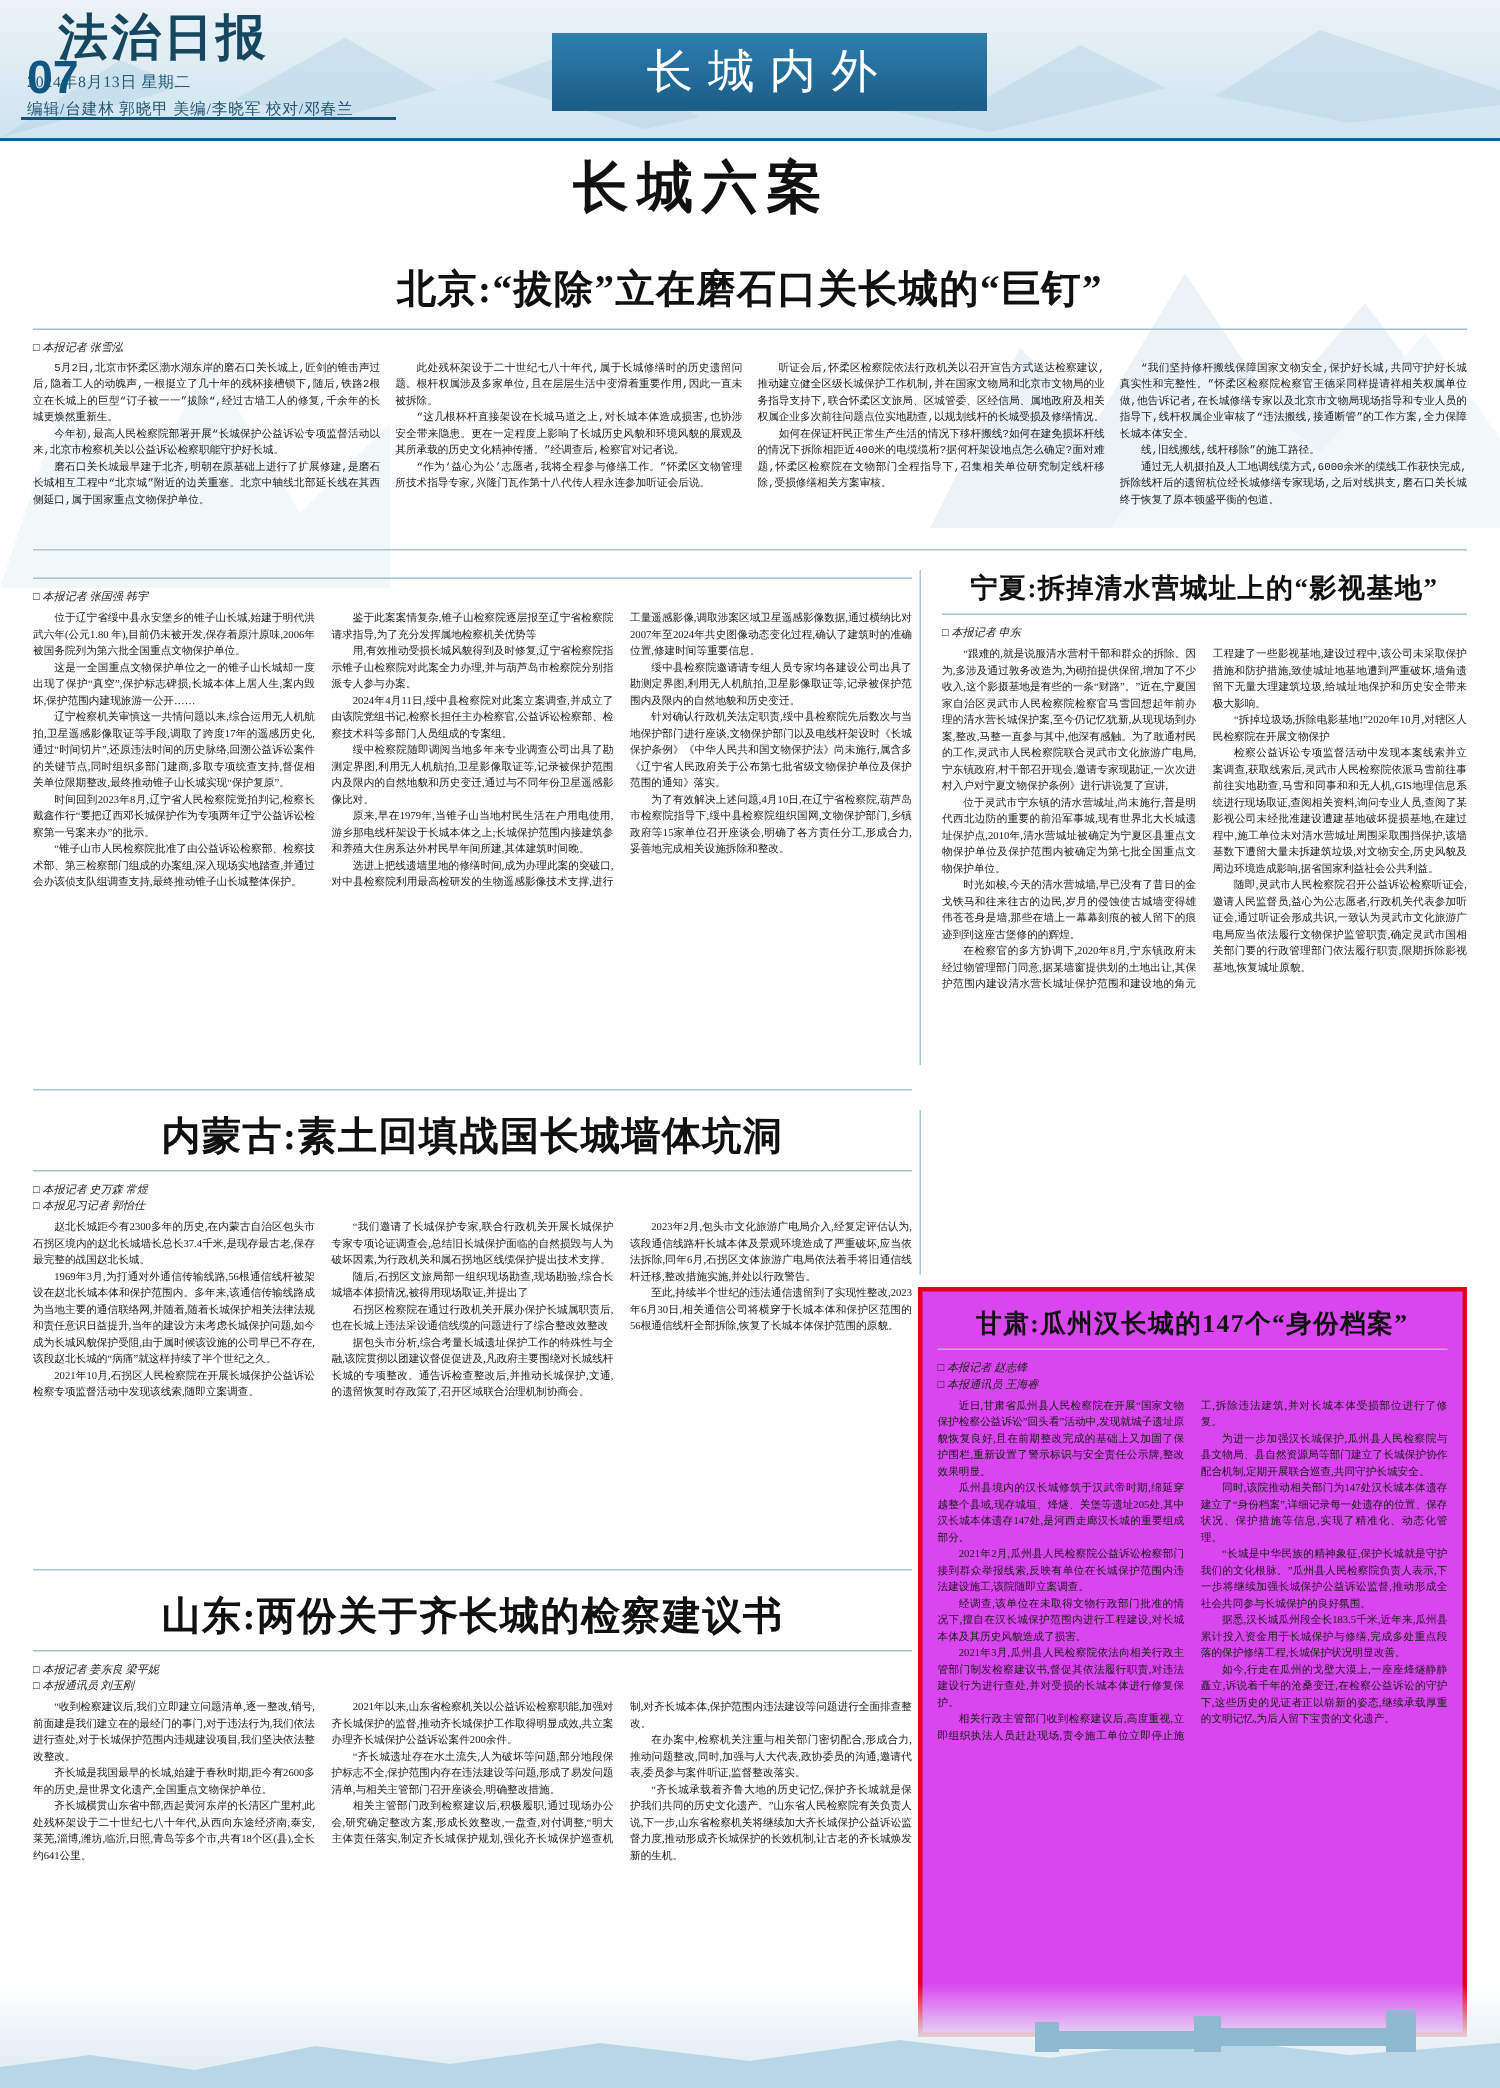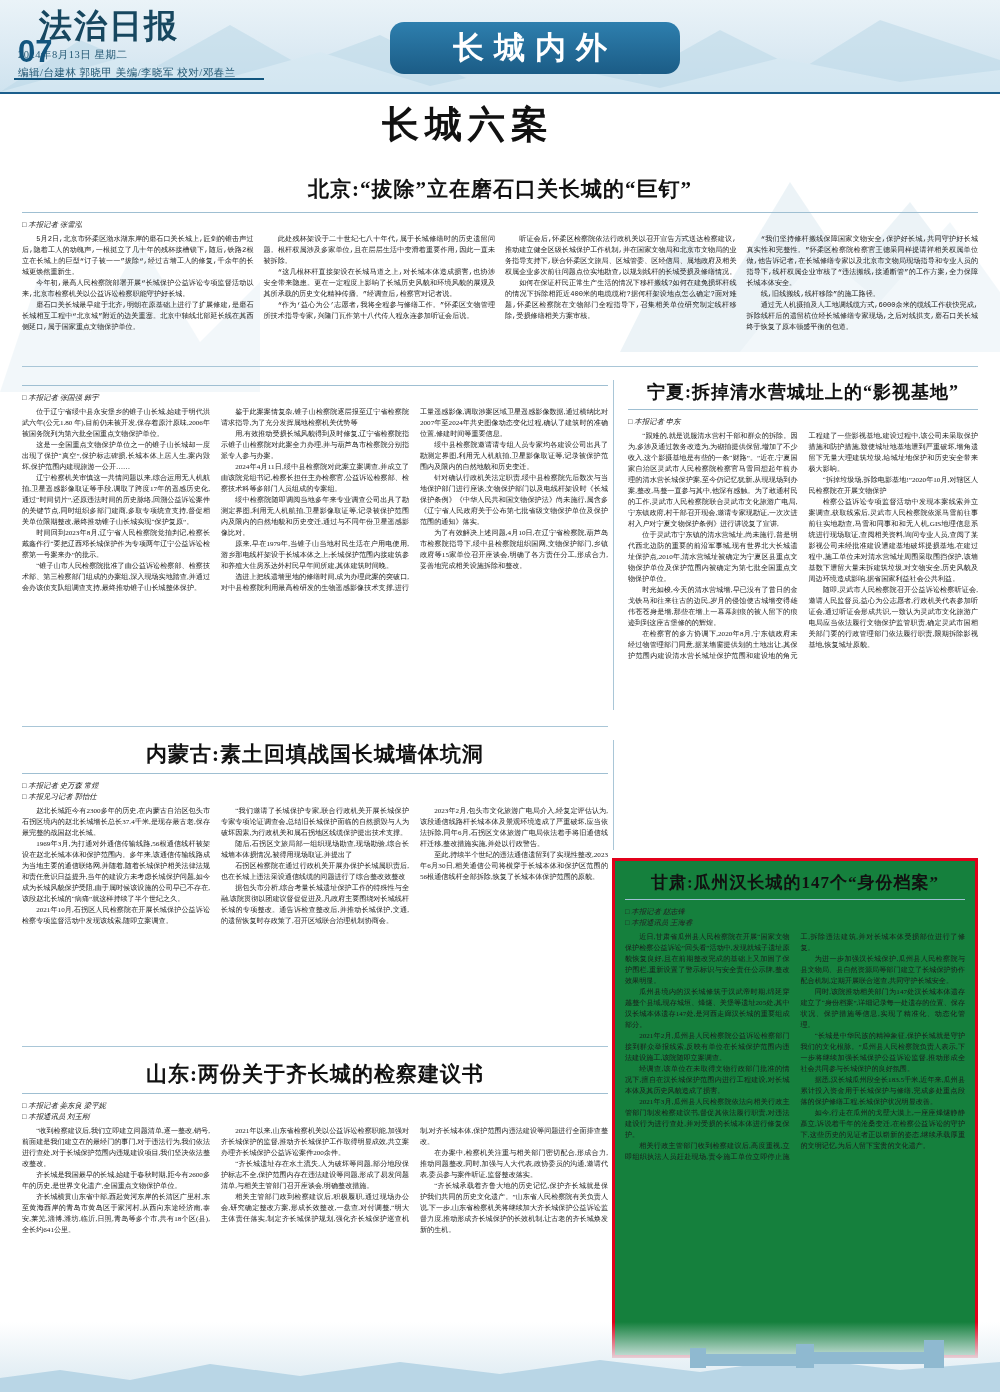--- a/index.html
+++ b/index.html
@@ -32,43 +32,43 @@
   }
   .mh-date{font-size:10.5px;color:#245874;margin-top:5px;letter-spacing:.5px;}
   .mh-staff{font-size:10.5px;color:#245874;margin-top:4px;letter-spacing:.5px;}
   .pagenum{
     position:absolute;left:18px;top:34px;font-size:31px;font-weight:bold;color:#12557e;
     font-family:"Liberation Sans",sans-serif;
   }
   .mh-leftblock{position:absolute;left:0;top:0;width:270px;height:92px;}
   .mh-rule{position:absolute;left:14px;top:78px;width:250px;height:2px;background:#12557e;}
   .mh-title{
-    position:absolute;left:390px;top:22px;width:290px;height:52px;
-    border-radius:14px;
+    position:absolute;left:368px;top:22px;width:290px;height:52px;
+    border-radius:0;
     background:linear-gradient(180deg,#2e7fae 0%,#1b5c86 100%);
-    color:#fff;font-size:31px;font-weight:bold;letter-spacing:10px;
+    color:#fff;font-size:31px;font-weight:normal;letter-spacing:10px;
     text-align:center;line-height:52px;
     font-family:"Liberation Serif",serif;
   }
 
   
   .headline{
     position:absolute;left:0;top:100px;width:936px;text-align:center;
     font-size:37px;font-weight:bold;letter-spacing:6px;color:#111;
   }
 
   
   .col-text{
     font-size:7.1px;line-height:1.55;text-align:justify;
     color:#1a1a1a;
     font-family:"Liberation Serif",serif;
     -webkit-hyphens:auto;
   }
   .sec-title{
-    font-size:21px;font-weight:bold;letter-spacing:1px;text-align:center;color:#111;
+    font-size:26px;font-weight:bold;letter-spacing:1px;text-align:center;color:#111;
   }
   .byline{font-size:7.4px;color:#222;margin-bottom:4px;line-height:1.5;font-style:italic;}
   .rule{height:1px;background:#9fbfd2;}
 
   .article{position:absolute;}
   .cols3{column-count:3;column-gap:11px;}
   .cols2{column-count:2;column-gap:11px;}
   .cols4{column-count:4;column-gap:10px;}
 
   
@@ -91,21 +91,21 @@
   #art-neimeng .body{height:300px;}
 
   
   #art-shandong{left:22px;top:1060px;width:586px;}
   #art-shandong .body{height:280px;}
 
   
   #art-gansu{
     left:612px;top:858px;width:366px;height:500px;
     border:3px solid #e2001a;padding:10px 10px 8px 10px;box-sizing:border-box;
-    background:#15803d;
+    background:#d946ef;
   }
   #art-gansu .sec-title{font-size:17px;}
 
   .footer-wall{
     position:absolute;left:0;bottom:0;width:1000px;height:70px;
     background:linear-gradient(180deg,rgba(255,255,255,0) 0%,#e8f1f6 60%,#dbeaf2 100%);
   }
   .watermark-mt{
     position:absolute;right:0;top:92px;width:380px;height:260px;opacity:.18;
   }
@@ -228,21 +228,21 @@
   </div>
 
   <div class="article" id="art-shandong">
     <div class="sec-title">山东:两份关于齐长城的检察建议书</div>
     <div class="rule" style="margin:5px 0 6px 0;"></div>
     <div class="byline" style="white-space:pre-line;">□ 本报记者 姜东良 梁平妮
 □ 本报通讯员 刘玉刚</div>
     <div class="col-text cols3 body">
       <span class="indent">“收到检察建议后,我们立即建立问题清单,逐一整改,销号,前面建是我们建立在的最经门的事门,对于违法行为,我们依法进行查处,对于长城保护范围内违规建设项目,我们坚决依法整改整改。</span>
       <span class="indent">齐长城是我国最早的长城,始建于春秋时期,距今有2600多年的历史,是世界文化遗产,全国重点文物保护单位。</span>
-      <span class="indent">齐长城横贯山东省中部,西起黄河东岸的长清区广里村,东至黄海西岸的青岛市黄岛区于家河村,从西向东途经济南,泰安,莱芜,淄博,潍坊,临沂,日照,青岛等多个市,共有18个区(县),全长约641公里。</span>
+      <span class="indent">齐长城横贯山东省中部,西起黄河东岸的长清区广里村,此处残杯架设于二十世纪七八十年代,从西向东途经济南,泰安,莱芜,淄博,潍坊,临沂,日照,青岛等多个市,共有18个区(县),全长约641公里。</span>
       <span class="indent">2021年以来,山东省检察机关以公益诉讼检察职能,加强对齐长城保护的监督,推动齐长城保护工作取得明显成效,共立案办理齐长城保护公益诉讼案件200余件。</span>
       <span class="indent">“齐长城遗址存在水土流失,人为破坏等问题,部分地段保护标志不全,保护范围内存在违法建设等问题,形成了易发问题清单,与相关主管部门召开座谈会,明确整改措施。</span>
       <span class="indent">相关主管部门政到检察建议后,积极履职,通过现场办公会,研究确定整改方案,形成长效整改,一盘查,对付调整,“明大主体责任落实,制定齐长城保护规划,强化齐长城保护巡查机制,对齐长城本体,保护范围内违法建设等问题进行全面排查整改。</span>
       <span class="indent">在办案中,检察机关注重与相关部门密切配合,形成合力,推动问题整改,同时,加强与人大代表,政协委员的沟通,邀请代表,委员参与案件听证,监督整改落实。</span>
       <span class="indent">“齐长城承载着齐鲁大地的历史记忆,保护齐长城就是保护我们共同的历史文化遗产。”山东省人民检察院有关负责人说,下一步,山东省检察机关将继续加大齐长城保护公益诉讼监督力度,推动形成齐长城保护的长效机制,让古老的齐长城焕发新的生机。</span>
     </div>
   </div>
 
   <div class="article" id="art-gansu">
     <div class="sec-title">甘肃:瓜州汉长城的147个“身份档案”</div>

